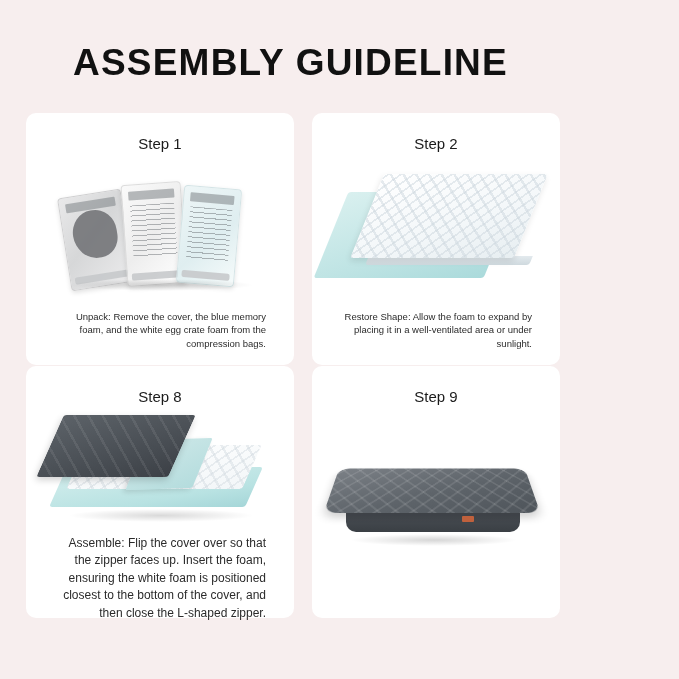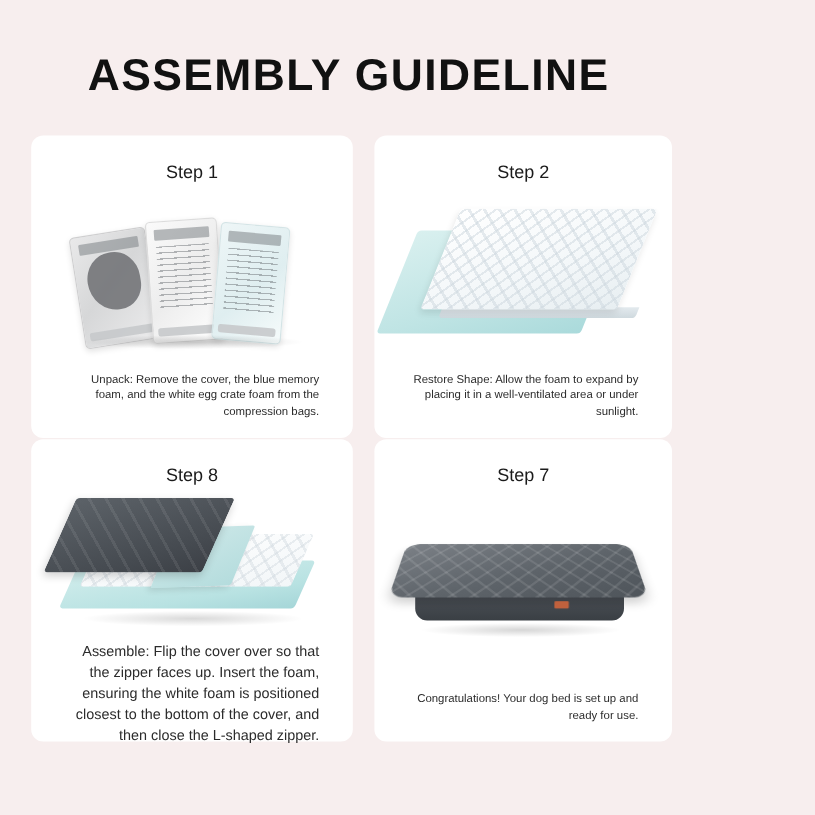--- a/index.html
+++ b/index.html
@@ -330,26 +330,25 @@
           <div class="l-blue"></div>
           <div class="l-white"></div>
           <div class="l-flap"></div>
           <div class="l-gray"></div>
         </div>
       </div>
       <p class="caption small">Assemble: Flip the cover over so that the zipper faces up. Insert the foam, ensuring the white foam is positioned closest to the bottom of the cover, and then close the L-shaped zipper.</p>
     </div>
 
     <div class="card">
-      <div class="step-label">Step 7</div>
+      <div class="step-label">Step 9</div>
       <div class="art">
         <div class="bed">
           <div class="bed-shadow"></div>
           <div class="bed-side"></div>
           <div class="bed-top"></div>
           <div class="bed-tag"></div>
         </div>
       </div>
-      <p class="caption">Congratulations! Your dog bed is set up and ready for use.</p>
     </div>
 
   </div>
 </div>
 
 </body></html>

